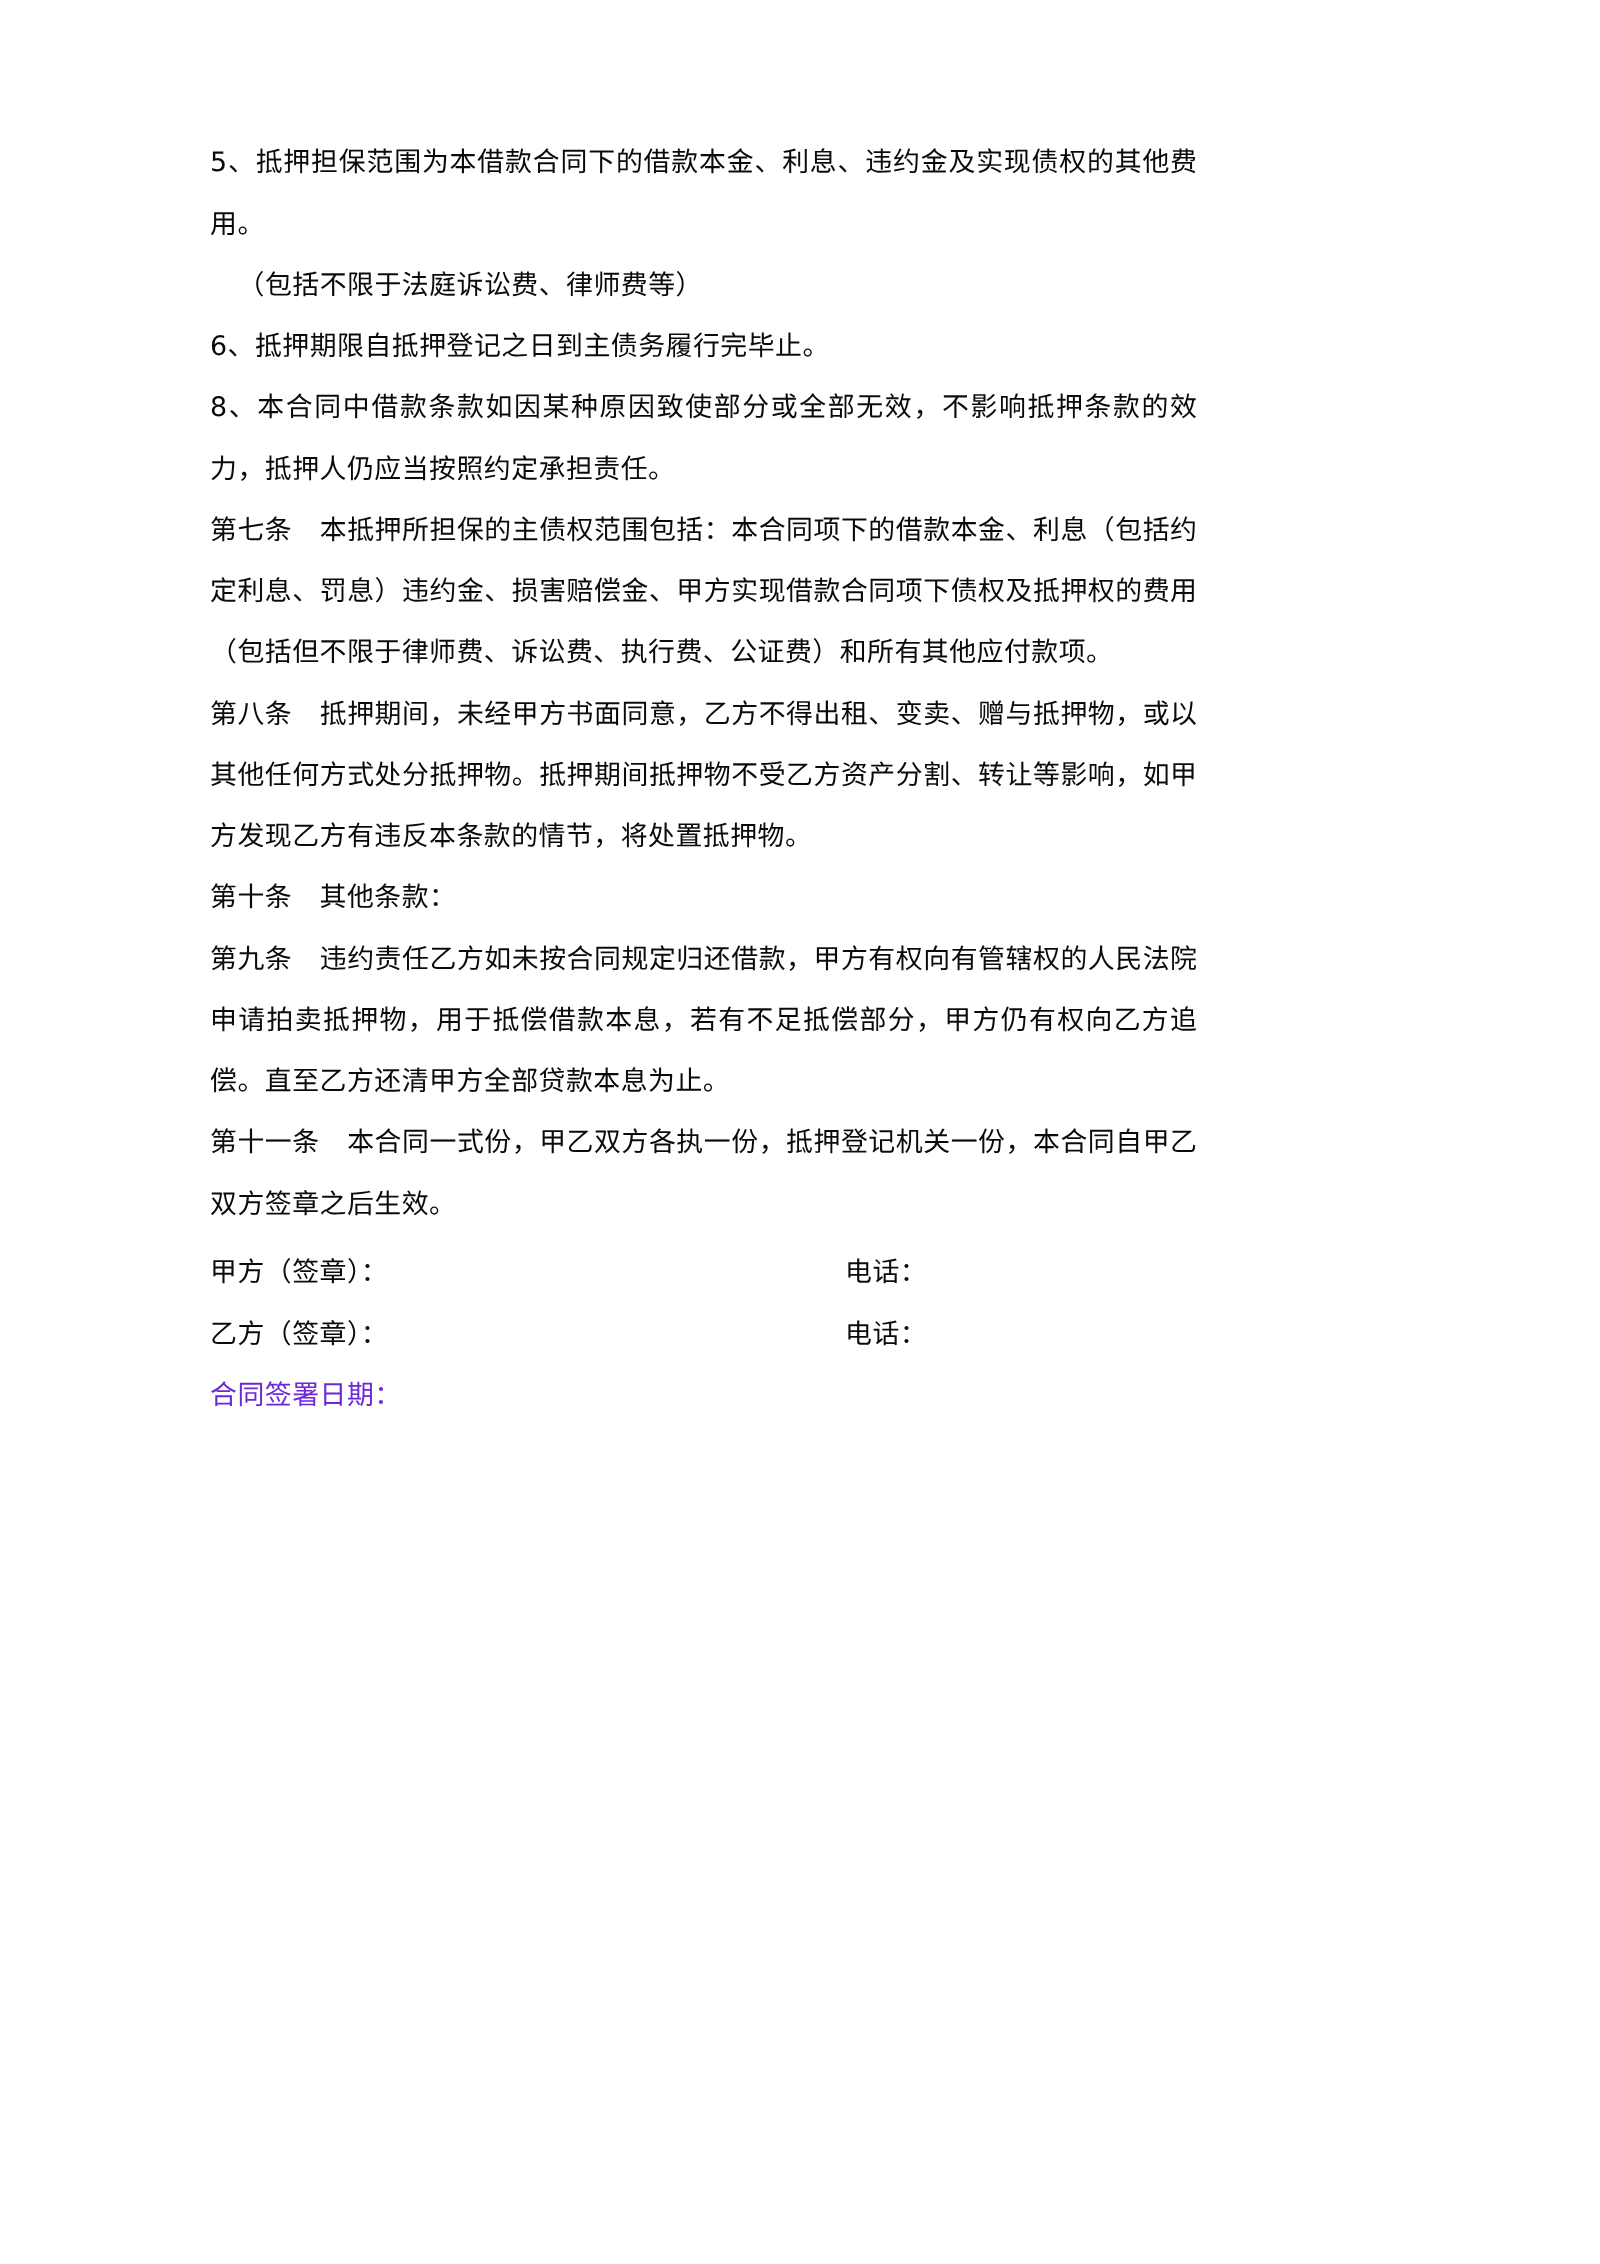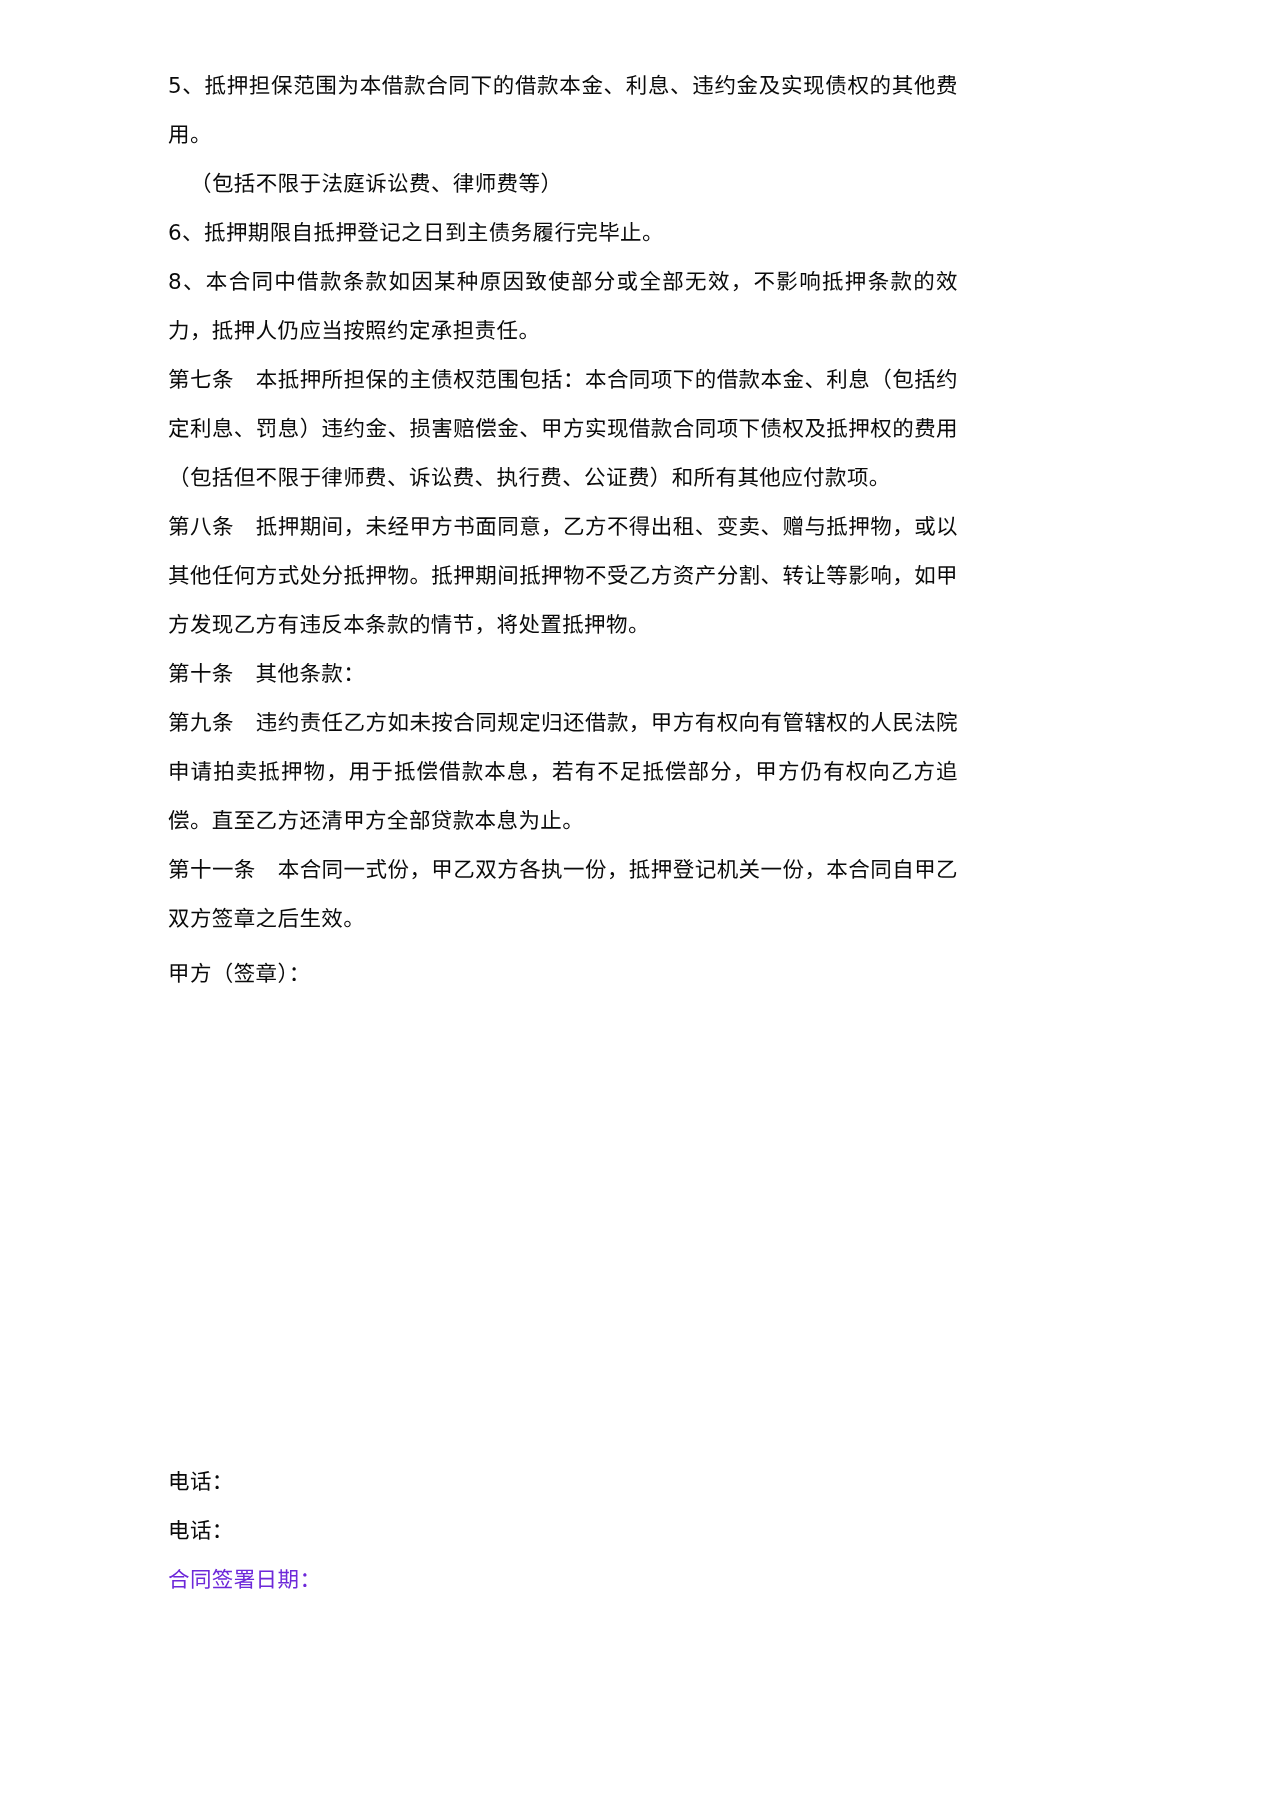--- a/index.html
+++ b/index.html
@@ -14,21 +14,21 @@
     font-family: "DejaVu Sans", "Liberation Sans", sans-serif;
     color: #000000;
     -webkit-font-smoothing: antialiased;
   }
   .page {
     position: relative;
     width: 1280px;
     height: 1533px;
     background: #ffffff;
     box-sizing: border-box;
-    padding: 61px 160px 0 168px;
+    padding: 106px 160px 0 168px;
   }
   .doc-body {
     width: 790px;
   }
   .para {
     font-size: 21.5px;
     line-height: 49px;
     letter-spacing: 0.4px;
     text-align: justify;
     text-justify: inter-character;
@@ -47,21 +47,20 @@
   .sign-block {
     margin-top: 6px;
   }
   .sign-row {
     display: flex;
     align-items: baseline;
     font-size: 21.5px;
     line-height: 49px;
     letter-spacing: 0.4px;
     color: #0a0a0a;
-    flex-direction: column;
   }
   .sign-left {
     width: 508px;
     flex: 0 0 508px;
   }
   .sign-right {
     flex: 1 1 auto;
   }
   .sign-single {
     font-size: 21.5px;
@@ -97,20 +96,21 @@
     <p class="para">第十一条　本合同一式份，甲乙双方各执一份，抵押登记机关一份，本合同自甲乙双方签章之后生效。</p>
 
     <div class="sign-block">
 
       <div class="sign-row">
         <span class="sign-left">甲方（签章）：</span>
         <span class="sign-right">电话：</span>
       </div>
 
       <div class="sign-row">
+        <span class="sign-left">乙方（签章）：</span>
         <span class="sign-right">电话：</span>
       </div>
 
       <div class="sign-single">合同签署日期：</div>
 
     </div>
 
   </div>
 </div>
 

